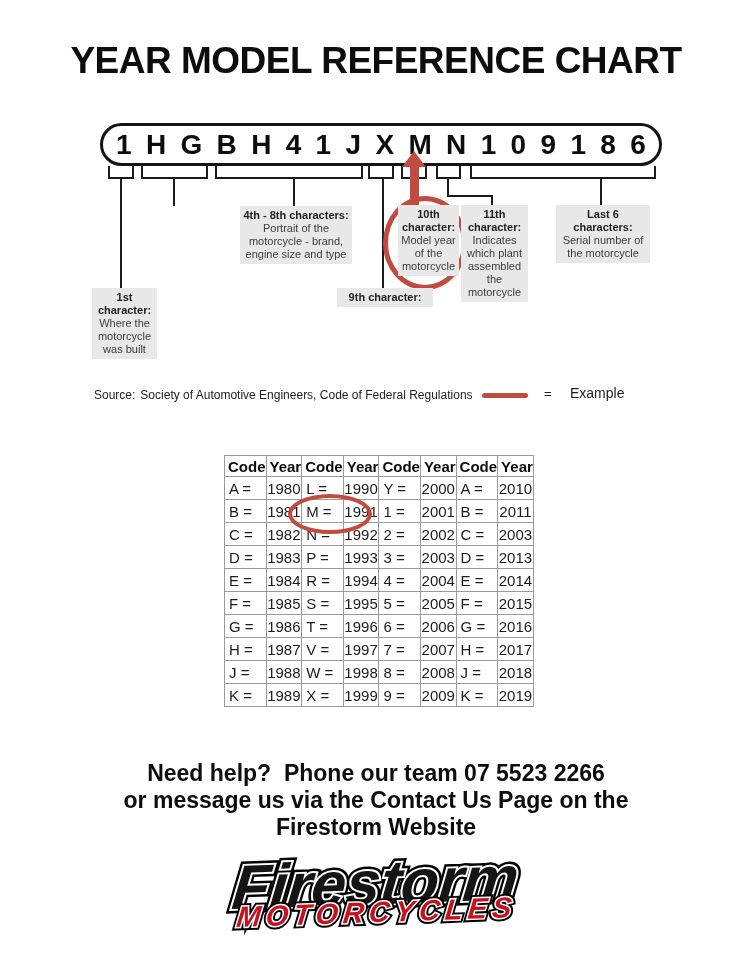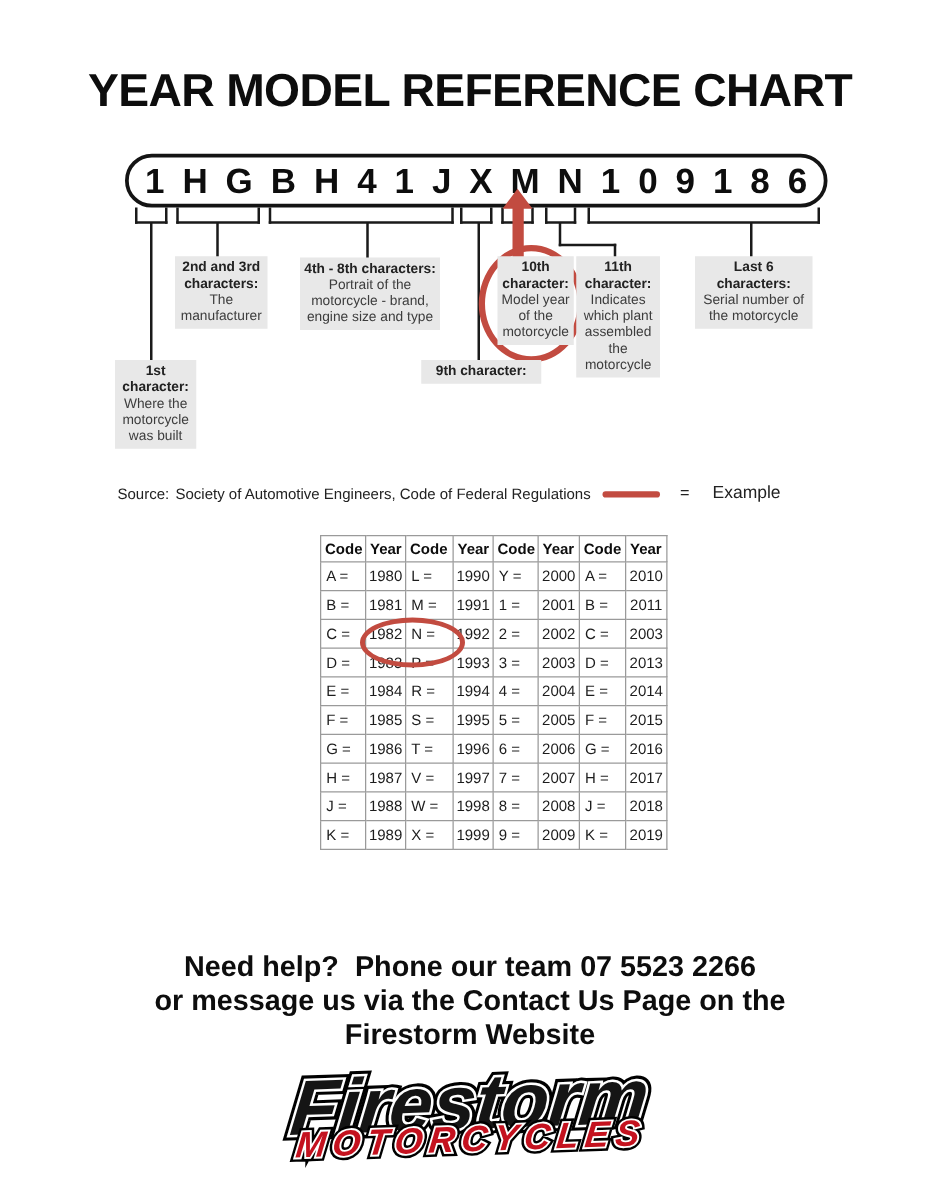--- a/index.html
+++ b/index.html
@@ -1,21 +1,21 @@
 <!DOCTYPE html>
 <html style="--accent-red: #c24b40; --logo-red: #c4121f; --label-bg: #e8e8e8;"><head>
 <meta charset="utf-8">
 <style>
   html,body{margin:0;padding:0;background:#fff;}
   .page{
     position:relative;width:752px;height:957px;background:#fff;overflow:hidden;
     font-family:"Liberation Sans",sans-serif;color:#111;
   }
   .title{
-    position:absolute;top:36px;left:0;right:0;margin:16px;text-align:center;
+    position:absolute;top:36px;left:0;right:0;margin:4px;text-align:center;
     font-size:37px;font-weight:700;letter-spacing:-0.5px;color:#0d0d0d;
   }
   
   .vin-box{
     position:absolute;left:100px;top:123px;width:562px;height:43px;
     border:3px solid #141414;border-radius:22px;box-sizing:border-box;
     display:flex;align-items:center;justify-content:space-between;
     padding:0 13px;background:#fff;
   }
   .vin-char{font-size:28px;font-weight:700;color:#0d0d0d;line-height:1;}
@@ -44,22 +44,22 @@
   .lb-head{display:block;font-weight:700;color:#222;}
   .lb-body{display:block;}
   
   .source{position:absolute;left:94px;top:388px;font-size:12px;color:#222;}
   .source .src-label{margin-right:5px;}
   .legend-line{position:absolute;left:482px;top:393px;width:46px;height:5px;border-radius:3px;background:var(--accent-red);}
   .legend-eq{position:absolute;left:544px;top:386px;font-size:13px;color:#222;}
   .legend-label{position:absolute;left:570px;top:385px;font-size:14px;color:#222;}
   
   .year-table{
-    position:absolute;left:224px;top:428px;border-collapse:collapse;table-layout:fixed;
-    font-size:12px;color:#1c1c1c;margin-left:32px;
+    position:absolute;left:224px;top:455px;border-collapse:collapse;table-layout:fixed;
+    font-size:15px;color:#1c1c1c;
   }
   .year-table th,.year-table td{border:1px solid #9a9a9a;box-sizing:border-box;overflow:hidden;white-space:nowrap;}
   .year-table th{height:21px;font-weight:700;text-align:left;padding:0 0 0 3px;color:#0d0d0d;}
   .year-table td{height:23px;padding:0 0 0 4px;font-weight:400;}
   .year-table td.year-cell{text-align:center;padding:0;}
   
   .help{position:absolute;left:0;right:0;top:760px;text-align:center;font-weight:700;font-size:23px;line-height:27px;color:#0d0d0d;}
   .help-line{white-space:pre-wrap;}
   
   .logo{
@@ -124,24 +124,20 @@
 
   <div class="arrow-shaft"></div>
   <div class="arrow-head"></div>
 
   <div class="ellipse model-year-ellipse"></div>
 
   <div class="label-box" style="left:92px;top:288px;width:61px">
     <span class="lb-head">1st character:</span>
     <span class="lb-body">Where the motorcycle was built</span>
   </div>
-  <div class="label-box" style="left:140px;top:205px;width:70px">
-    <span class="lb-head">2nd and 3rd characters:</span>
-    <span class="lb-body">The manufacturer</span>
-  </div>
   <div class="label-box" style="left:240px;top:206px;width:108px">
     <span class="lb-head">4th - 8th characters:</span>
     <span class="lb-body">Portrait of the motorcycle - brand, engine size and type</span>
   </div>
   <div class="label-box" style="left:337px;top:288px;width:92px">
     <span class="lb-head">9th character:</span>
   </div>
   <div class="label-box" style="left:398px;top:205px;width:57px">
     <span class="lb-head">10th character:</span>
     <span class="lb-body">Model year of the motorcycle</span>

